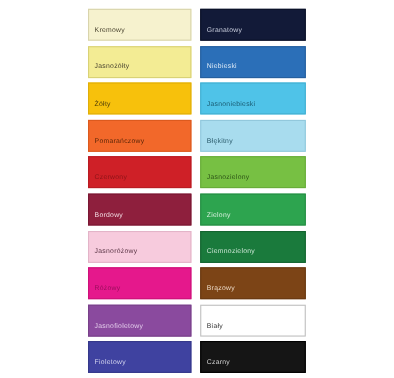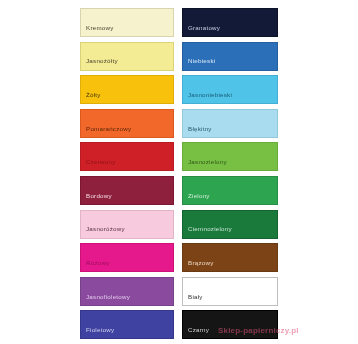--- a/index.html
+++ b/index.html
@@ -124,14 +124,13 @@
         <span class="swatch-label" style="color: rgb(235, 217, 198);">Brązowy</span>
       </div>
       <div class="swatch" style="background: rgb(255, 255, 255); border: 1px solid rgb(191, 191, 191);">
         <span class="swatch-label" style="color: rgb(51, 51, 51);">Biały</span>
       </div>
       <div class="swatch" style="background: rgb(21, 21, 21); border: 1px solid rgb(0, 0, 0);">
         <span class="swatch-label" style="color: rgb(213, 213, 213);">Czarny</span>
       </div>
     </div>
 
-  <div class="watermark" style="color: rgb(224, 82, 122);">Sklep-papierniczy.pl</div>
 </div>
 
 </body></html>

